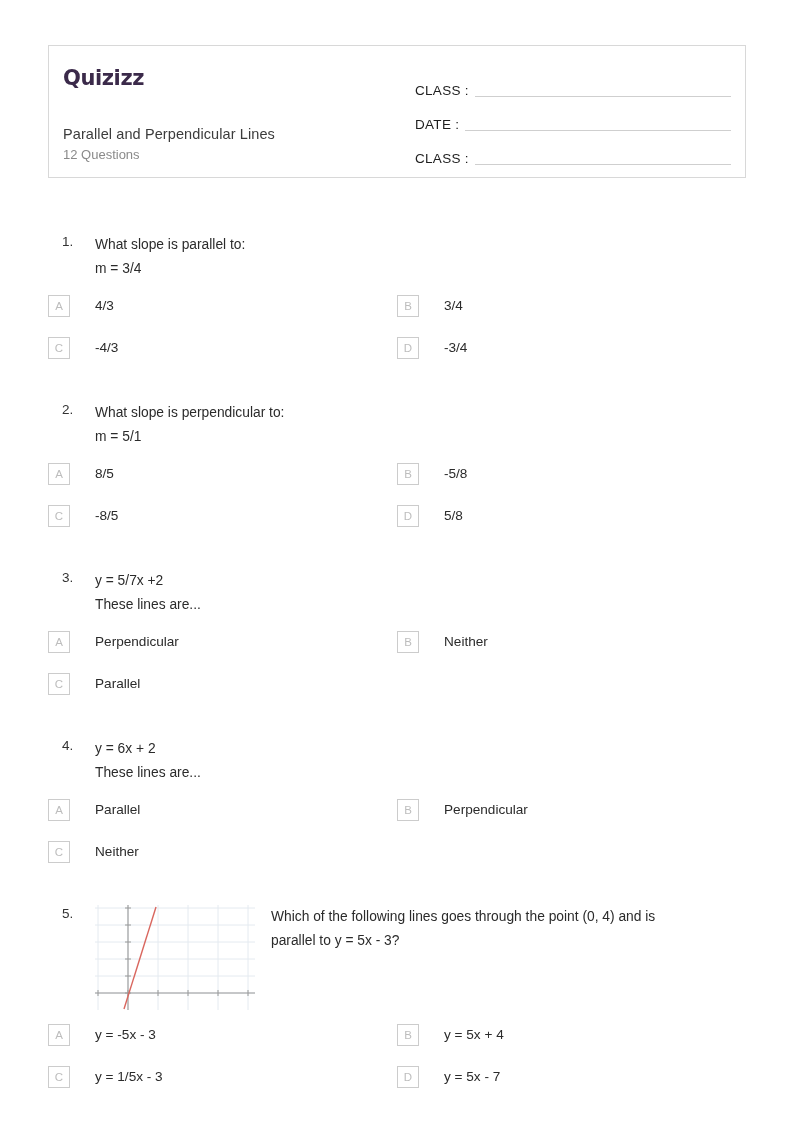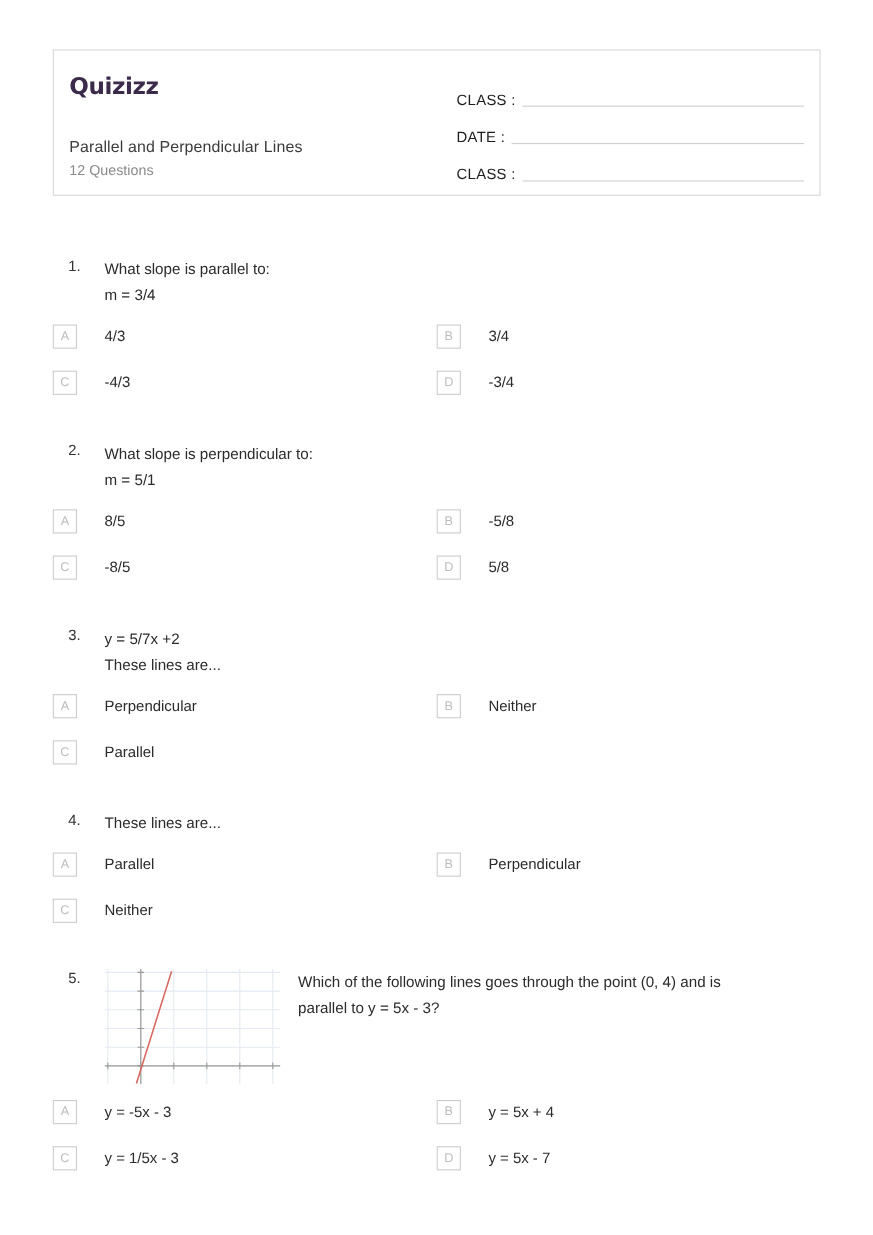--- a/index.html
+++ b/index.html
@@ -294,20 +294,21 @@
             <div class="opt-text">Parallel</div>
           </div>
         </div>
         <div class="q-gap"></div>
       </div>
       <div class="question-block">
         <div class="q-head">
           <div class="q-num">4.</div>
           <div class="q-body">
             <div class="q-text">
+              <span class="line">y = 6x + 2</span>
               <span class="line">These lines are...</span>
             </div>
           </div>
         </div>
         <div class="options">
           <div class="option">
             <div class="opt-letter">A</div>
             <div class="opt-text">Parallel</div>
           </div>
           <div class="option">

